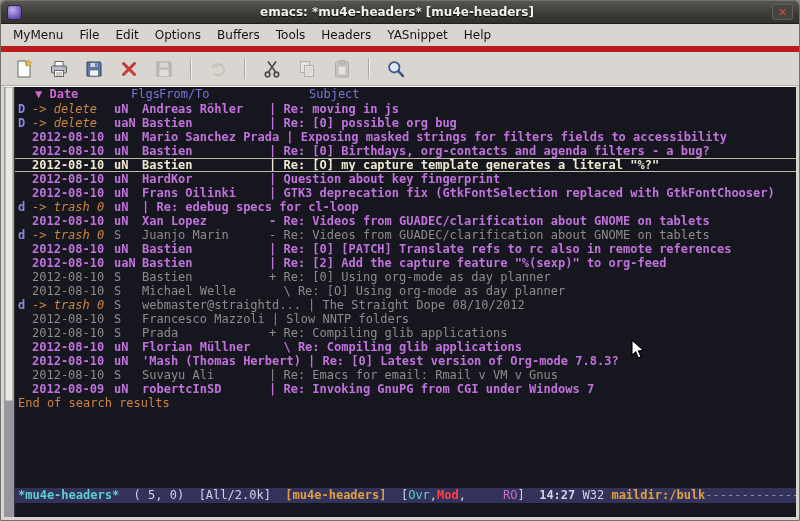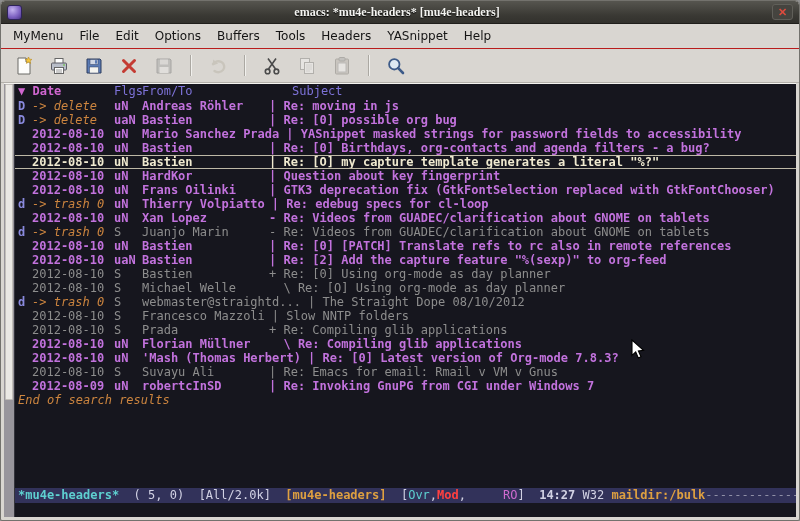--- a/index.html
+++ b/index.html
@@ -7,50 +7,50 @@
   .window{
     width:800px;height:521px;position:relative;overflow:hidden;
     background:var(--chrome-bg,#d9d6d1);
     border:1px solid #73726d;border-radius:5px 5px 2px 2px;
     display:flex;flex-direction:column;
     font-family:"DejaVu Sans","Liberation Sans",sans-serif;
   }
   
   .titlebar{flex:0 0 23px;display:flex;align-items:center;padding:0 6px;gap:6px;
     background:linear-gradient(#56554f,#3a3934 65%,#32312d);
-    border-radius:4px 4px 0 0;border-bottom:1px solid #1f1e1b;font-family:Liberation Serif, serif;}
+    border-radius:4px 4px 0 0;border-bottom:1px solid #1f1e1b;}
   .win-icon{width:15px;height:15px;border-radius:3px;flex:0 0 auto;
     background:radial-gradient(circle at 35% 30%,#c3b2ef,#7b5fc0 60%,#4a3684);
     border:1px solid #2e2359;}
   .title-text{flex:1;text-align:center;color:#f3f3f0;font-size:12px;font-weight:bold;
     text-shadow:0 1px 1px #000;white-space:nowrap;overflow:hidden;}
   .close-btn{flex:0 0 auto;width:21px;height:16px;display:flex;align-items:center;justify-content:center;
     background:#45443f;border:1px solid #605f59;border-radius:3px;
     color:#dd4b3e;font-size:11px;font-weight:bold;line-height:1;cursor:default;}
   
   .menubar{flex:0 0 25px;display:flex;align-items:center;padding:0 4px;
-    background:var(--chrome-bg,#d9d6d1);border-bottom:1px solid #b91c1c;}
+    background:var(--chrome-bg,#d9d6d1);border-bottom:6px solid #b91c1c;}
   .menu-item{padding:4px 8px;font-size:12px;color:#141414;white-space:nowrap;}
   
   .toolbar{flex:0 0 34px;display:flex;align-items:center;padding:0 10px;gap:9px;
     background:var(--chrome-bg,#d9d6d1);border-bottom:1px solid #b3b0aa;}
   .tb-btn{width:26px;height:26px;display:flex;align-items:center;justify-content:center;
     background:transparent;border:none;padding:0;}
   .tb-btn.disabled{opacity:.35;filter:grayscale(.85);}
   .tb-sep{width:2px;height:21px;border-left:1px solid #aba8a2;border-right:1px solid #f1f0ed;margin:0 4px;}
   
   .content{flex:1;display:flex;min-height:0;margin:0 3px 3px 3px;
     background:var(--buffer-bg,#16161e);border-top:1px solid #f4f3f0;}
   .scrollbar{flex:0 0 11px;background:#98959c;position:relative;border-right:1px solid #34343c;}
   .sb-thumb{position:absolute;left:1px;right:1px;top:0;height:73%;
     background:#eae8e4;border:1px solid #c2bfb9;border-radius:1px;}
   .main{flex:1;display:flex;flex-direction:column;min-width:0;
     font-family:"DejaVu Sans Mono","Liberation Mono",monospace;font-size:12px;}
   
-  .header-line{flex:0 0 15px;line-height:15px;display:flex;white-space:pre;padding-left:3px;}
+  .header-line{flex:0 0 15px;line-height:15px;display:flex;white-space:pre;padding-left:20px;}
   .hl-date{width:96px;color:var(--header-sort,#d066d0);font-weight:bold;}
   .hl-flags{width:28px;color:var(--header-col,#7d72d8);}
   .hl-from{width:134px;color:var(--header-col,#7d72d8);}
   .hl-subject{padding-left:16px;color:var(--header-col,#7d72d8);}
   
   .rows{flex:0 0 auto;}
   .row{display:flex;height:14px;line-height:14px;white-space:pre;padding-left:3px;}
   .c-mark{flex:0 0 14px;color:var(--mark-char,#8a8ade);font-weight:bold;}
   .c-date{flex:0 0 82px;}
   .c-flags{flex:0 0 28px;}
@@ -59,21 +59,21 @@
   .row.unread .c-date,.row.unread .c-flags,.row.unread .c-from,.row.unread .c-subj{
     color:var(--unread,#c272dd);font-weight:bold;}
   .row.seen .c-date,.row.seen .c-flags,.row.seen .c-from,.row.seen .c-subj{
     color:var(--seen,#8d8d8d);}
   .row.current{border-top:1px solid var(--current-line,#bdb8a6);
     border-bottom:1px solid var(--current-line,#bdb8a6);line-height:12px;}
   .row.current .c-date,.row.current .c-flags,.row.current .c-from,.row.current .c-subj{
     color:var(--current,#f0ead0);font-weight:bold;}
   .c-date.markdesc{color:var(--mark-desc,#cd853f) !important;font-style:italic;font-weight:normal !important;}
   .end-marker{flex:0 0 14px;line-height:14px;padding-left:3px;
-    color:var(--mark-desc,#cd853f);font-style:italic;}
+    color:var(--mark-desc,#cd853f);}
   .filler{flex:1;}
   
   .mode-line{flex:0 0 15px;line-height:15px;background:var(--modeline-bg,#32325a);
     padding-left:3px;white-space:pre;overflow:hidden;}
   .seg-cyan{color:var(--accent-cyan,#5ed0d0);}
   .seg-red{color:var(--accent-red,#ff4040);}
   .seg-magenta{color:var(--accent-magenta,#cf6bcf);padding-left:37px;}
   .seg-orange{color:var(--accent-orange,#dfa040);}
   .seg-fg{color:var(--modeline-fg,#d2d2e4);}
   .seg-dim{color:#8f8fa6;}
@@ -190,26 +190,26 @@
     <div class="main">
       <div class="header-line">
         <span class="hl-date">▼ Date</span>
         <span class="hl-flags">Flgs</span>
         <span class="hl-from">From/To</span>
         <span class="hl-subject">Subject</span>
       </div>
       <div class="rows">
           <div class="row unread"><span class="c-mark">D</span><span class="c-date markdesc">-&gt; delete</span><span class="c-flags">uN</span><span class="c-from">Andreas Röhler</span><span class="c-subj">| Re: moving in js</span></div>
           <div class="row unread"><span class="c-mark">D</span><span class="c-date markdesc">-&gt; delete</span><span class="c-flags">uaN</span><span class="c-from">Bastien</span><span class="c-subj">| Re: [0] possible org bug</span></div>
-          <div class="row unread"><span class="c-mark"></span><span class="c-date">2012-08-10</span><span class="c-flags">uN</span><span class="c-from">Mario Sanchez Prada</span><span class="c-subj">| YASnippet masked strings for password fields to accessibility</span></div>
+          <div class="row unread"><span class="c-mark"></span><span class="c-date">2012-08-10</span><span class="c-flags">uN</span><span class="c-from">Mario Sanchez Prada</span><span class="c-subj">| Exposing masked strings for filters fields to accessibility</span></div>
           <div class="row unread"><span class="c-mark"></span><span class="c-date">2012-08-10</span><span class="c-flags">uN</span><span class="c-from">Bastien</span><span class="c-subj">| Re: [0] Birthdays, org-contacts and agenda filters - a bug?</span></div>
           <div class="row current"><span class="c-mark"></span><span class="c-date">2012-08-10</span><span class="c-flags">uN</span><span class="c-from">Bastien</span><span class="c-subj">| Re: [O] my capture template generates a literal "%?"</span></div>
           <div class="row unread"><span class="c-mark"></span><span class="c-date">2012-08-10</span><span class="c-flags">uN</span><span class="c-from">HardKor</span><span class="c-subj">| Question about key fingerprint</span></div>
           <div class="row unread"><span class="c-mark"></span><span class="c-date">2012-08-10</span><span class="c-flags">uN</span><span class="c-from">Frans Oilinki</span><span class="c-subj">| GTK3 deprecation fix (GtkFontSelection replaced with GtkFontChooser)</span></div>
-          <div class="row unread"><span class="c-mark">d</span><span class="c-date markdesc">-&gt; trash 0</span><span class="c-flags">uN</span><span class="c-from">Thierry Volpiatto</span><span class="c-subj">| Re: edebug specs for cl-loop</span></div>
+          <div class="row unread"><span class="c-mark">d</span><span class="c-date markdesc">-&gt; trash 0</span><span class="c-flags">uN</span><span class="c-subj">| Re: edebug specs for cl-loop</span></div>
           <div class="row unread"><span class="c-mark"></span><span class="c-date">2012-08-10</span><span class="c-flags">uN</span><span class="c-from">Xan Lopez</span><span class="c-subj">- Re: Videos from GUADEC/clarification about GNOME on tablets</span></div>
           <div class="row seen"><span class="c-mark">d</span><span class="c-date markdesc">-&gt; trash 0</span><span class="c-flags">S</span><span class="c-from">Juanjo Marin</span><span class="c-subj">- Re: Videos from GUADEC/clarification about GNOME on tablets</span></div>
           <div class="row unread"><span class="c-mark"></span><span class="c-date">2012-08-10</span><span class="c-flags">uN</span><span class="c-from">Bastien</span><span class="c-subj">| Re: [0] [PATCH] Translate refs to rc also in remote references</span></div>
           <div class="row unread"><span class="c-mark"></span><span class="c-date">2012-08-10</span><span class="c-flags">uaN</span><span class="c-from">Bastien</span><span class="c-subj">| Re: [2] Add the capture feature "%(sexp)" to org-feed</span></div>
           <div class="row seen"><span class="c-mark"></span><span class="c-date">2012-08-10</span><span class="c-flags">S</span><span class="c-from">Bastien</span><span class="c-subj">+ Re: [0] Using org-mode as day planner</span></div>
           <div class="row seen"><span class="c-mark"></span><span class="c-date">2012-08-10</span><span class="c-flags">S</span><span class="c-from">Michael Welle</span><span class="c-subj">  \ Re: [O] Using org-mode as day planner</span></div>
           <div class="row seen"><span class="c-mark">d</span><span class="c-date markdesc">-&gt; trash 0</span><span class="c-flags">S</span><span class="c-from">webmaster@straightd...</span><span class="c-subj">| The Straight Dope 08/10/2012</span></div>
           <div class="row seen"><span class="c-mark"></span><span class="c-date">2012-08-10</span><span class="c-flags">S</span><span class="c-from">Francesco Mazzoli</span><span class="c-subj">| Slow NNTP folders</span></div>
           <div class="row seen"><span class="c-mark"></span><span class="c-date">2012-08-10</span><span class="c-flags">S</span><span class="c-from">Prada</span><span class="c-subj">+ Re: Compiling glib applications</span></div>
           <div class="row unread"><span class="c-mark"></span><span class="c-date">2012-08-10</span><span class="c-flags">uN</span><span class="c-from">Florian Müllner</span><span class="c-subj">  \ Re: Compiling glib applications</span></div>

